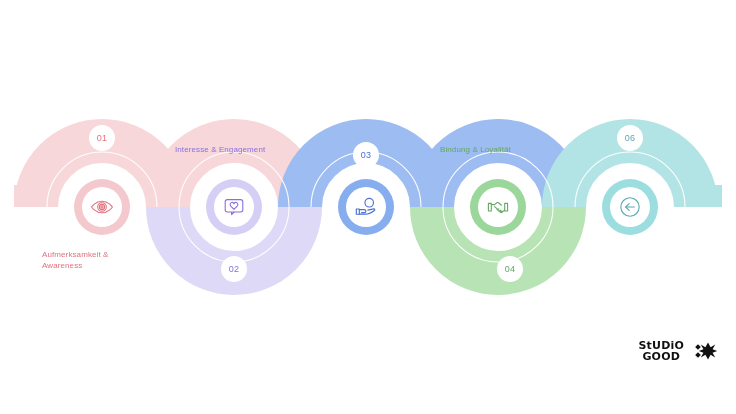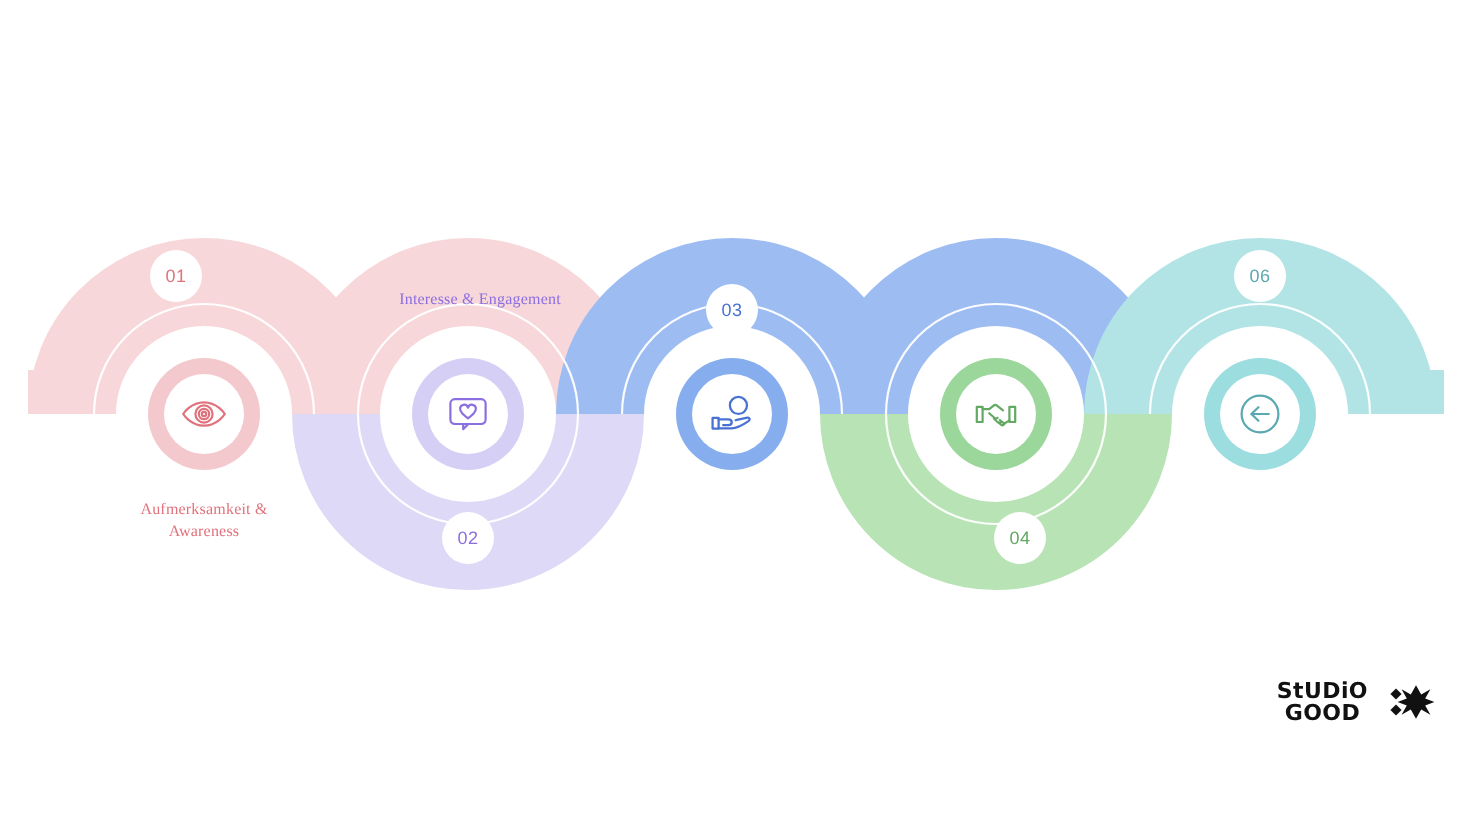--- a/index.html
+++ b/index.html
@@ -39,24 +39,22 @@
     background:#ffffff;
     display:flex;align-items:center;justify-content:center;
   }
   .medallion svg{display:block;}
 
   
   .label{
     position:absolute;
     font-size:8px;
     line-height:11px;
-    text-align:center;
     white-space:pre-line;
     letter-spacing:.1px;
-    font-family:Liberation Serif, serif;
   }
 
   
   .logo{
     position:absolute;
     right:18px;bottom:52px;
     display:flex;align-items:center;gap:8px;text-align:center;
   }
   .logo-text{
     font-family:"DejaVu Sans",sans-serif;
@@ -183,21 +181,21 @@
   <div class="medallion" style="left:602px;top:179px;background:#9cdde0;">
     <div class="inner">
       <svg width="24" height="24" viewBox="0 0 24 24" fill="none" stroke="#5aa8b0" stroke-width="1.1" stroke-linejoin="round" stroke-linecap="round">
         <circle cx="12" cy="12" r="9.2"></circle>
         <path d="M16.4 12H7.8"></path>
         <path d="M11.2 8.6 7.7 12l3.5 3.4"></path>
       </svg>
     </div>
   </div>
 
-  <div class="badge" style="left:75px;top:125px;color:#e0727c;">
+  <div class="badge" style="left:89px;top:125px;color:#e0727c;">
     <span>01</span>
   </div>
   <div class="badge" style="left:221px;top:256px;color:#8b6fe0;">
     <span>02</span>
   </div>
   <div class="badge" style="left:353px;top:125px;color:#4a72d4;margin-top:17px;">
     <span>03</span>
   </div>
   <div class="badge" style="left:497px;top:256px;color:#63a863;">
     <span>04</span>
@@ -205,20 +203,21 @@
   <div class="badge" style="left:617px;top:125px;color:#5aa8b0;">
     <span>06</span>
   </div>
 
   <div class="label" style="left:42px;top:249px;width:120px;color:#e0727c;">Aufmerksamkeit &amp;
 Awareness</div>
 
   <div class="label" style="left:175px;top:144px;width:130px;color:#8b6fe0;">Interesse &amp; Engagement</div>
 
 
+  <div class="label" style="left:440px;top:144px;width:122px;color:#63a863;">Bindung &amp; Loyalität</div>
 
 
   <div class="logo">
     <div class="logo-text">
       <div>StUDiO</div>
       <div>GOOD</div>
     </div>
     <svg class="logo-mark" width="26" height="20" viewBox="0 0 26 20">
       <path d="M6 3.2 8.8 6 6 8.8 3.2 6Z" fill="#111111"></path>
       <path d="M6 11.2 8.8 14 6 16.8 3.2 14Z" fill="#111111"></path>

